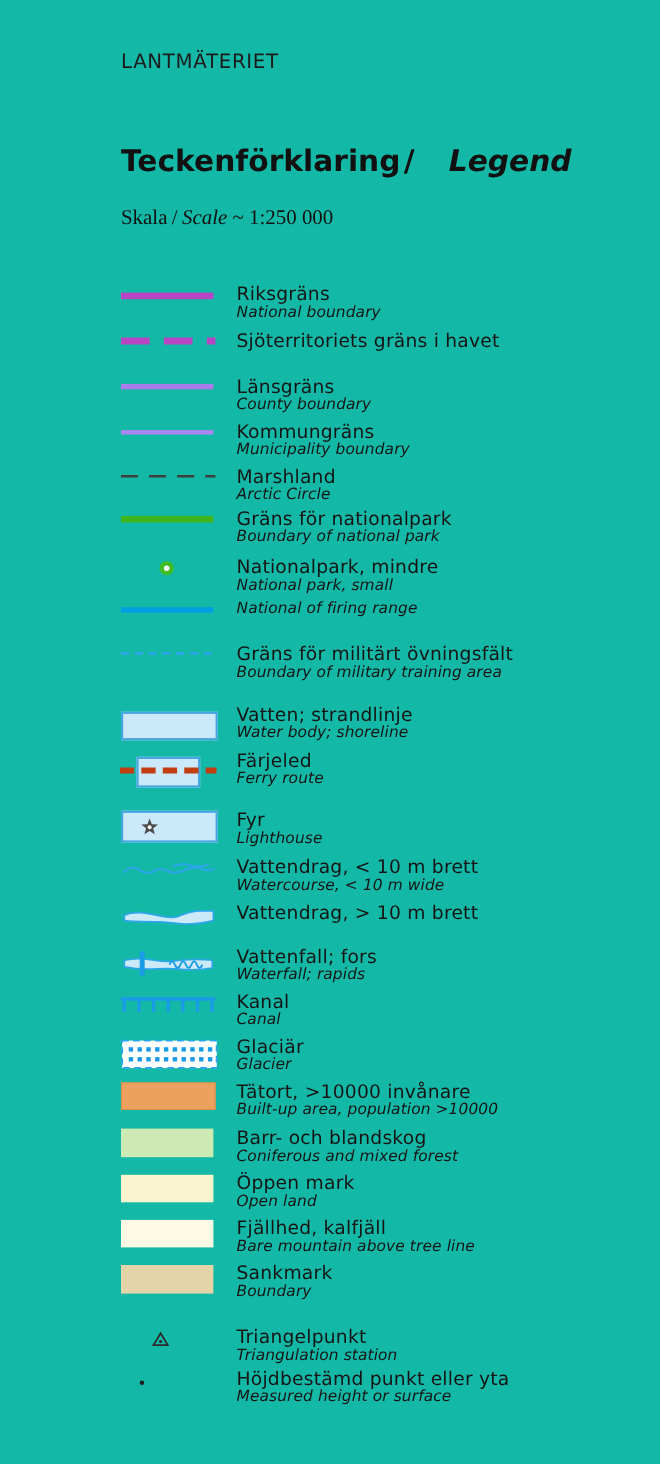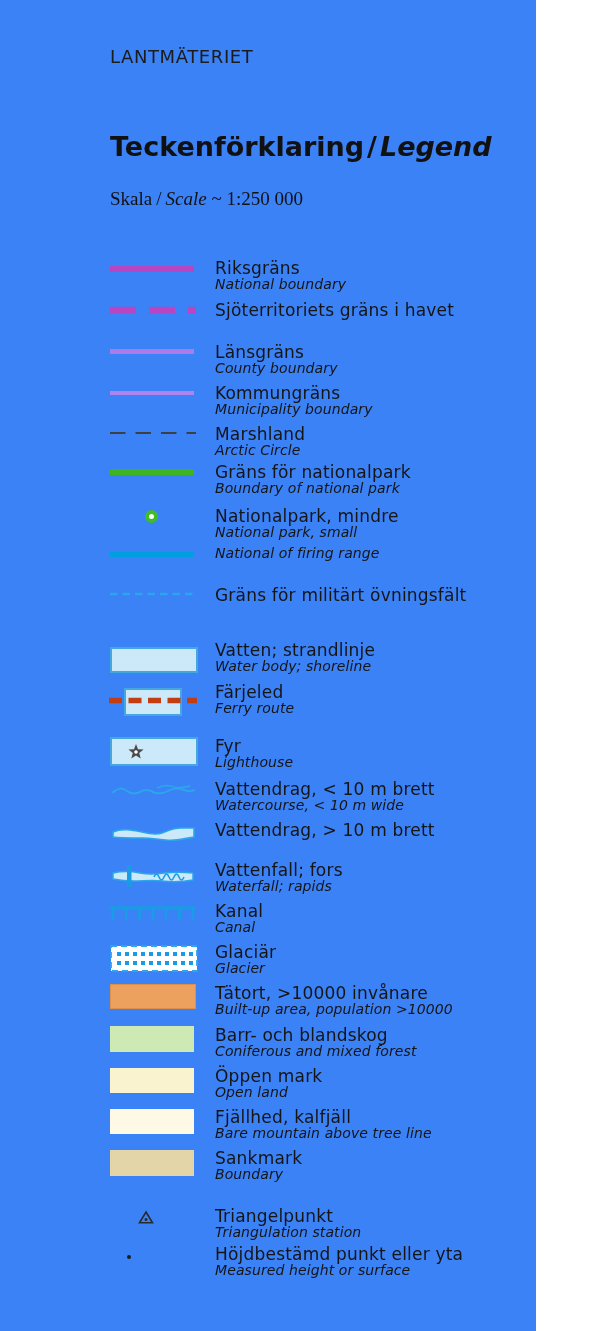--- a/index.html
+++ b/index.html
@@ -1,21 +1,21 @@
 <!DOCTYPE html>
 <html><head>
 <meta charset="utf-8">
 <style>
   html,body{margin:0;padding:0;background:#fff;}
-  #page{position:relative;width:536px;height:1331px;background:#3b82f6;overflow:hidden;
+  #page{position:relative;width:600px;height:1331px;background:#14b8a6;overflow:hidden;
         font-family:"DejaVu Sans", sans-serif;color:#161616;}
   .brand{position:absolute;left:110px;top:46px;font-size:18px;letter-spacing:0.6px;color:#1c1c1c;}
   .title{position:absolute;left:110px;top:131px;font-size:27px;font-weight:bold;color:#111;white-space:nowrap;}
   .title .sep{margin:0 3px;}
-  .title .it{font-style:italic;}
+  .title .it{font-style:italic;margin-left:28px;}
   .scale{position:absolute;left:110px;top:188px;font-size:19px;color:#111;white-space:nowrap;font-family:Liberation Serif, serif;}
   .scale .it{font-style:italic;}
   .scale .sep{margin:0 4px;}
   .txt{position:absolute;left:215px;white-space:nowrap;}
   .sv{font-size:17px;line-height:18px;letter-spacing:0.2px;color:#151515;}
   .en{font-size:14px;line-height:15px;font-style:italic;letter-spacing:0.1px;color:#151515;}
   .sym{position:absolute;}
   .ln{position:absolute;left:110px;width:84px;}
   .swatch{position:absolute;left:110px;width:84px;}
 </style>
@@ -95,20 +95,21 @@
       <div class="en">National of firing range</div>
     </div>
   </div>
 
   <div>
     <svg class="sym" style="left:110px;top:592px" width="86" height="4">
       <line x1="0" y1="2" x2="86" y2="2" stroke="#2ba6ea" stroke-width="2.6" stroke-dasharray="7.5 5"></line>
     </svg>
     <div class="txt" style="top:586px">
       <div class="sv">Gräns för militärt övningsfält</div>
+      <div class="en">Boundary of military training area</div>
     </div>
   </div>
 
   <div>
     <div class="swatch" style="top:647px;height:22px;background:#cbe9f9;border:2px solid #45a7e0;"></div>
     <div class="txt" style="top:641px">
       <div class="sv">Vatten; strandlinje</div>
       <div class="en">Water body; shoreline</div>
     </div>
   </div>

